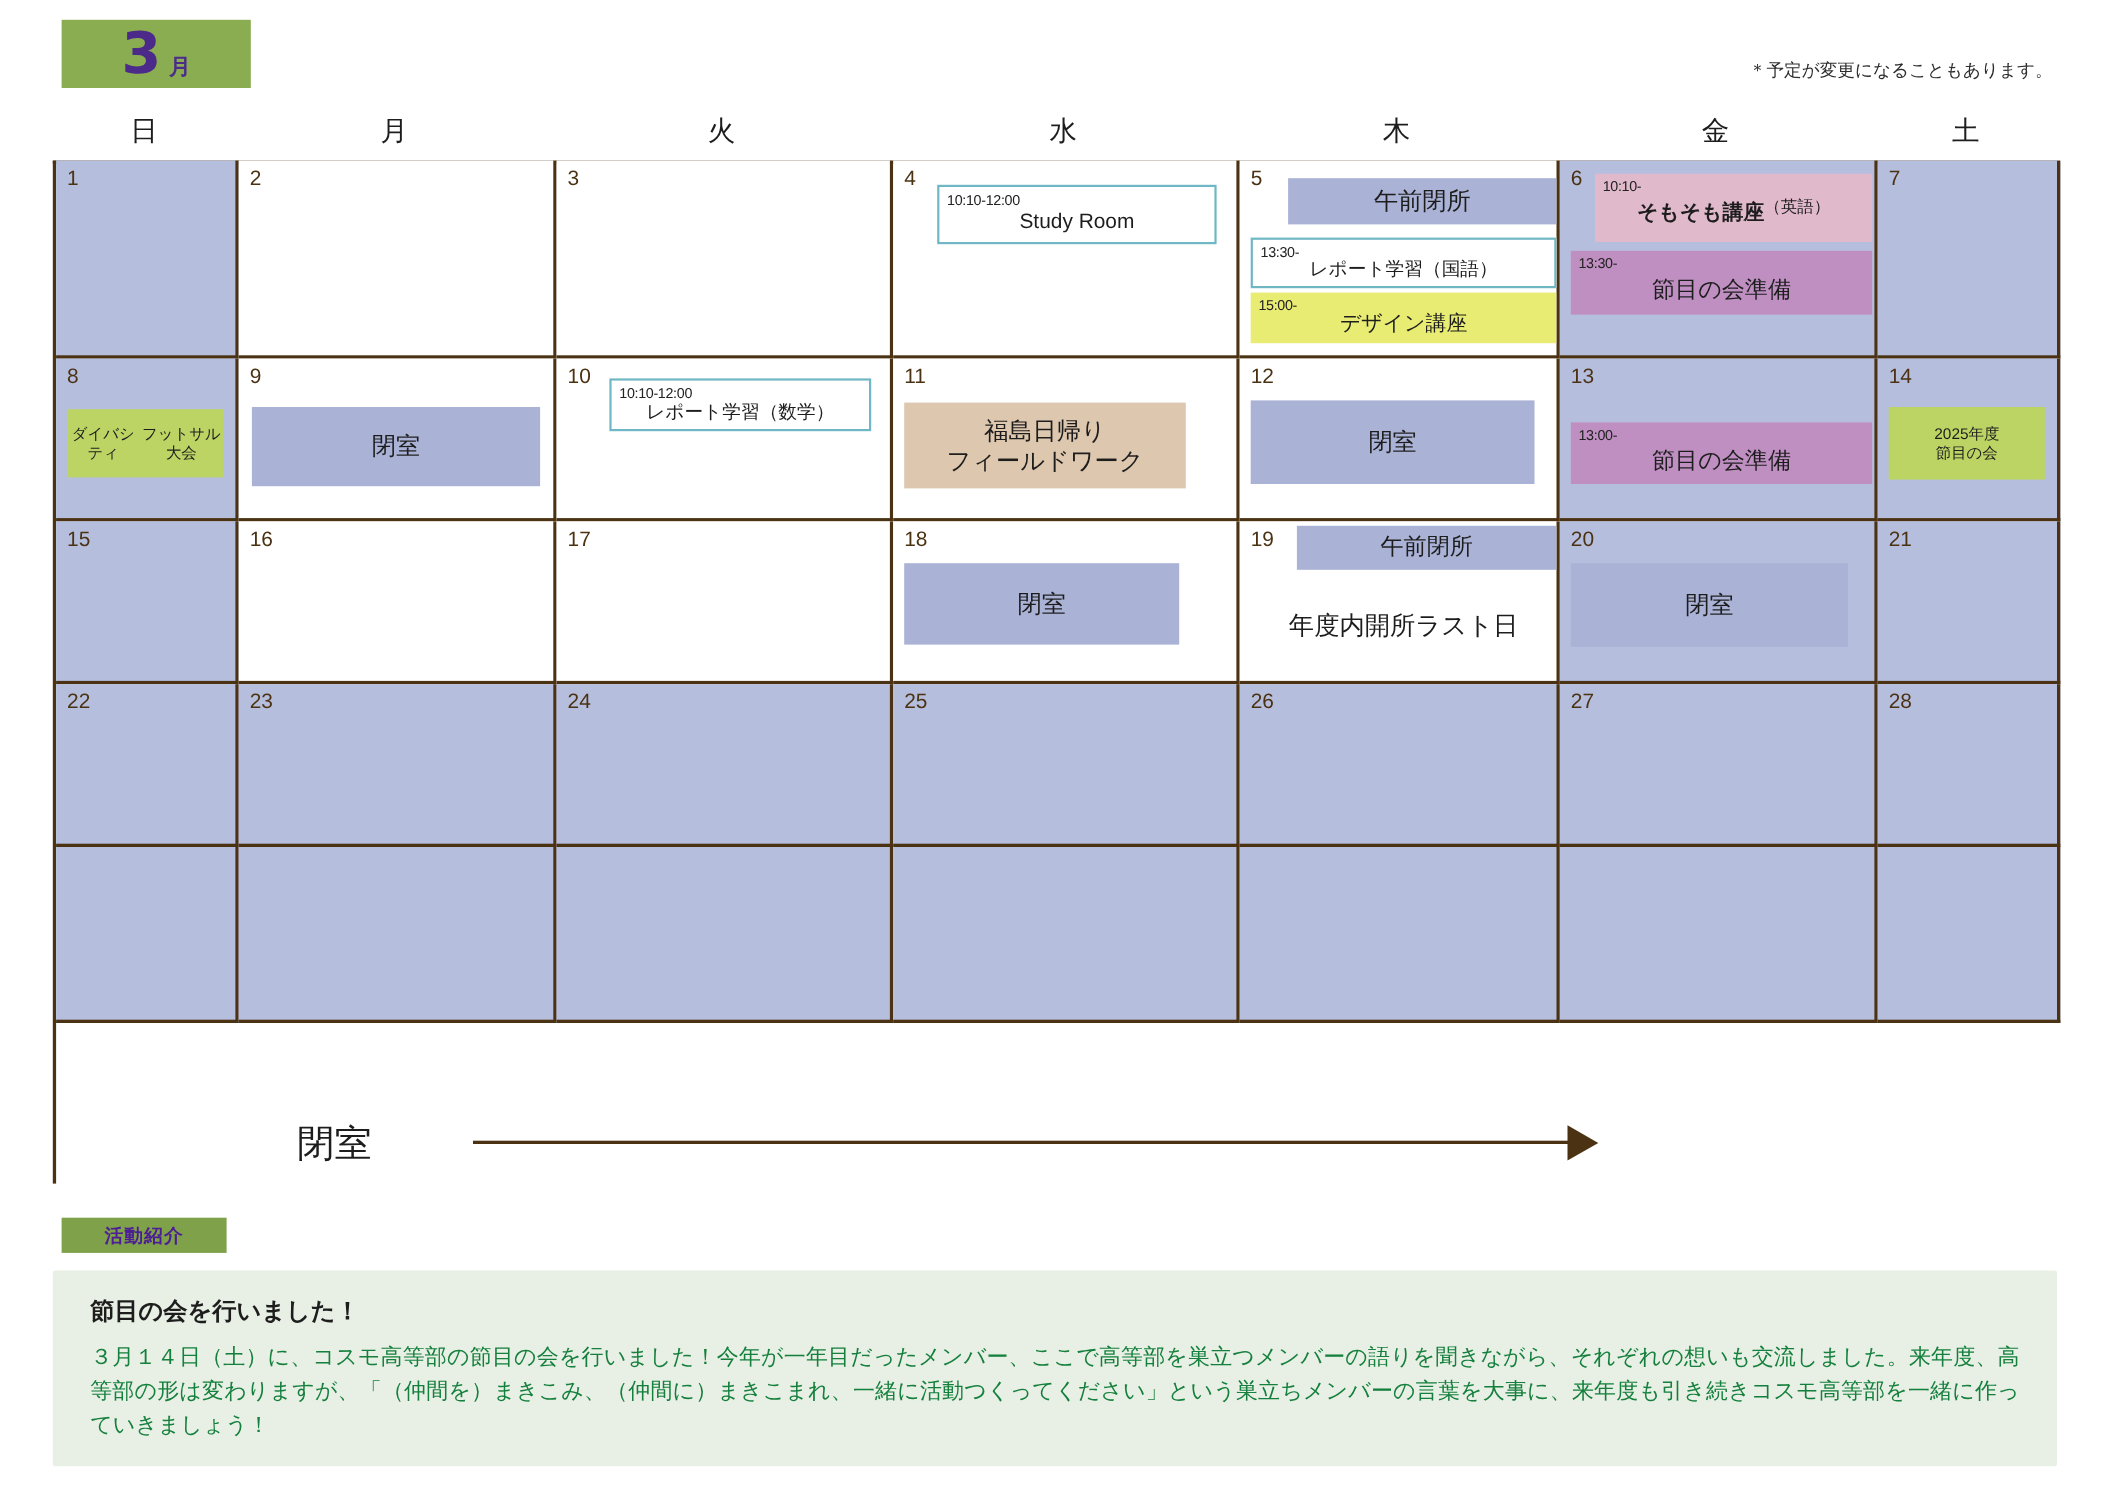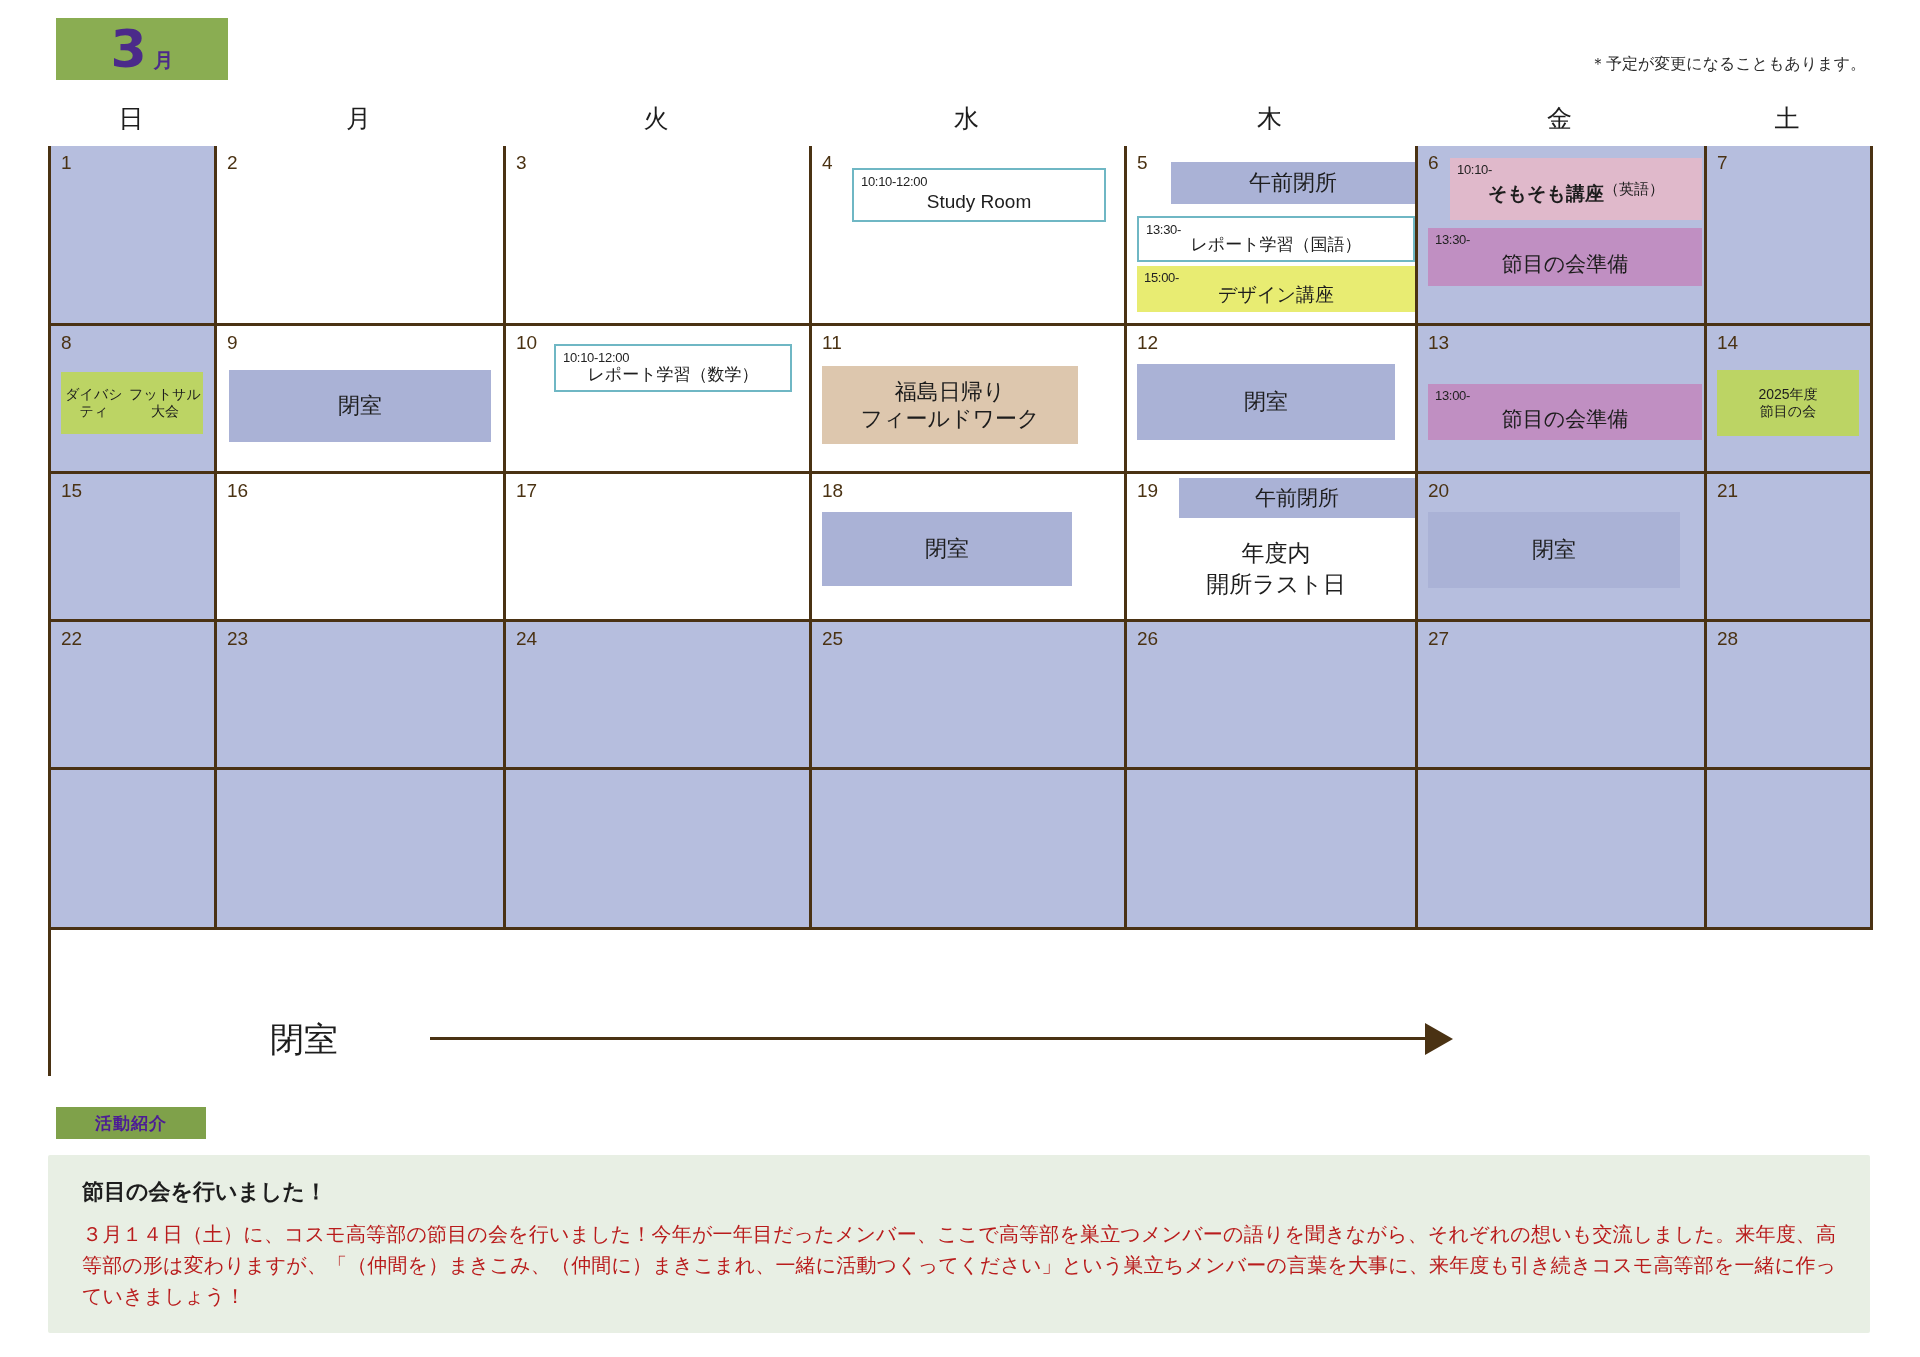--- a/index.html
+++ b/index.html
@@ -238,21 +238,21 @@
   }
   .act-title {
     font-size: 22px;
     font-weight: bold;
     color: #1d1d1d;
     margin-bottom: 12px;
   }
   .act-body {
     font-size: 20px;
     line-height: 1.55;
-    color: #b91c1c;
+    color: #15803d;
     text-align: justify;
   }
   .sub {
     font-size: 15px;
     display: block;
   }
 </style>
 </head>
 <body>
 
@@ -385,21 +385,21 @@
       <span class="daynum">18</span>
       <div class="ev ev-blue" style="left:10px; top:38px; width:250px; height:74px;">
         <span>閉室</span>
       </div>
     </div>
     <div class="cell">
       <span class="daynum">19</span>
       <div class="ev ev-blue" style="left:52px; top:4px; width:236px; height:40px; font-size:21px;">
         <span>午前閉所</span>
       </div>
-      <div class="ev ev-text2" style="left:10px; top:52px; width:278px; height:86px; flex-direction:column;">
+      <div class="ev ev-text2" style="left:10px; top:52px; width:278px; height:86px; flex-direction:row;">
         <span>年度内</span>
         <span>開所ラスト日</span>
       </div>
     </div>
     <div class="cell closed-bg">
       <span class="daynum">20</span>
       <div class="ev ev-blue" style="left:10px; top:38px; width:252px; height:76px;">
         <span>閉室</span>
       </div>
     </div>

